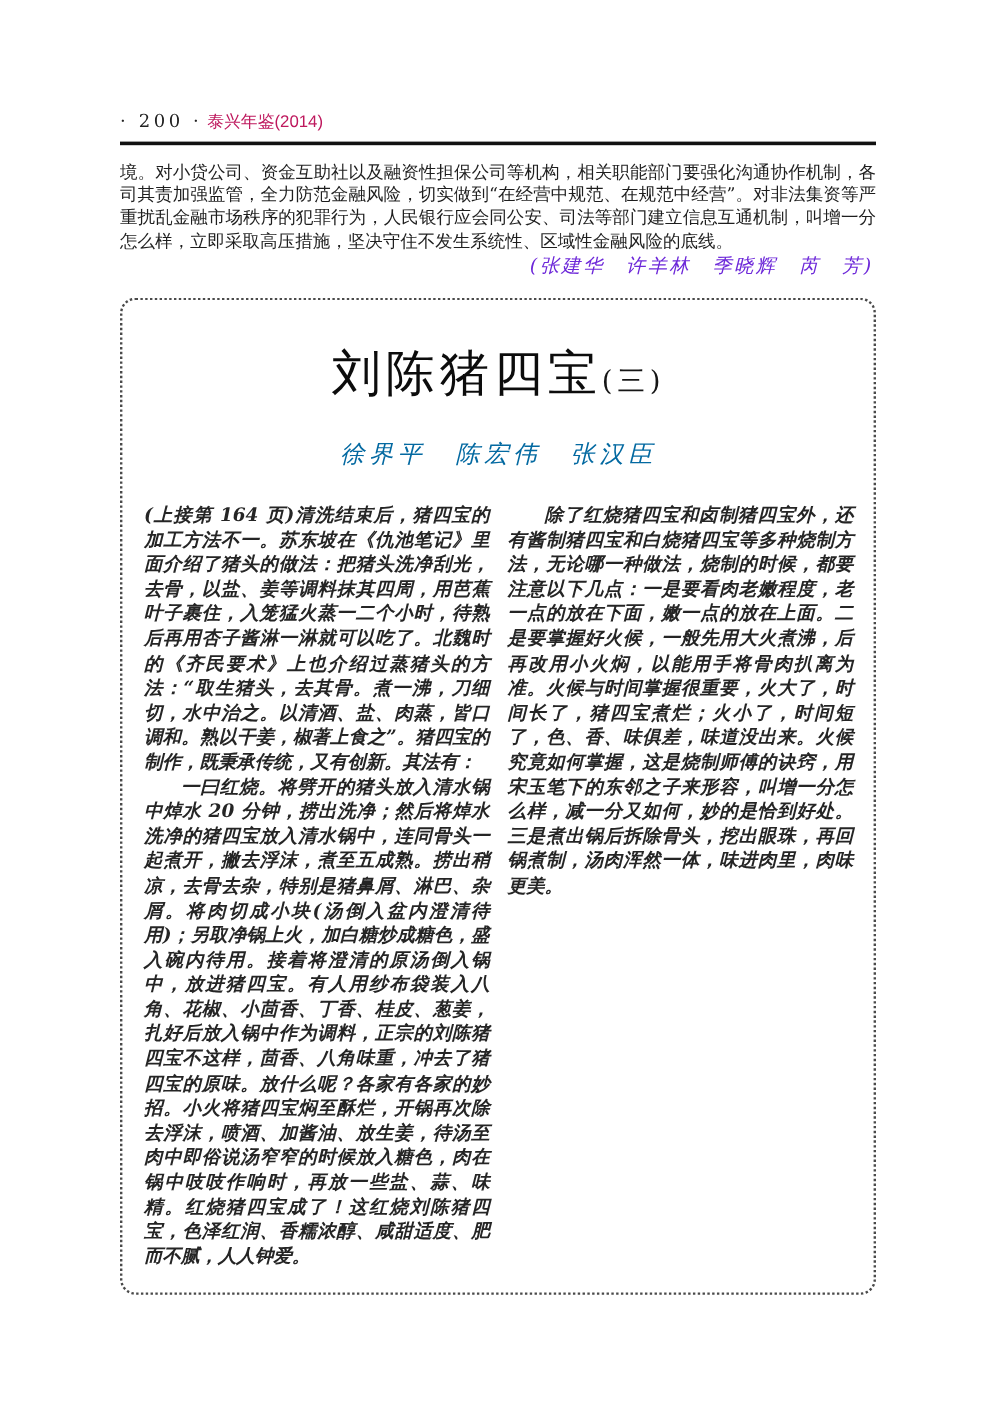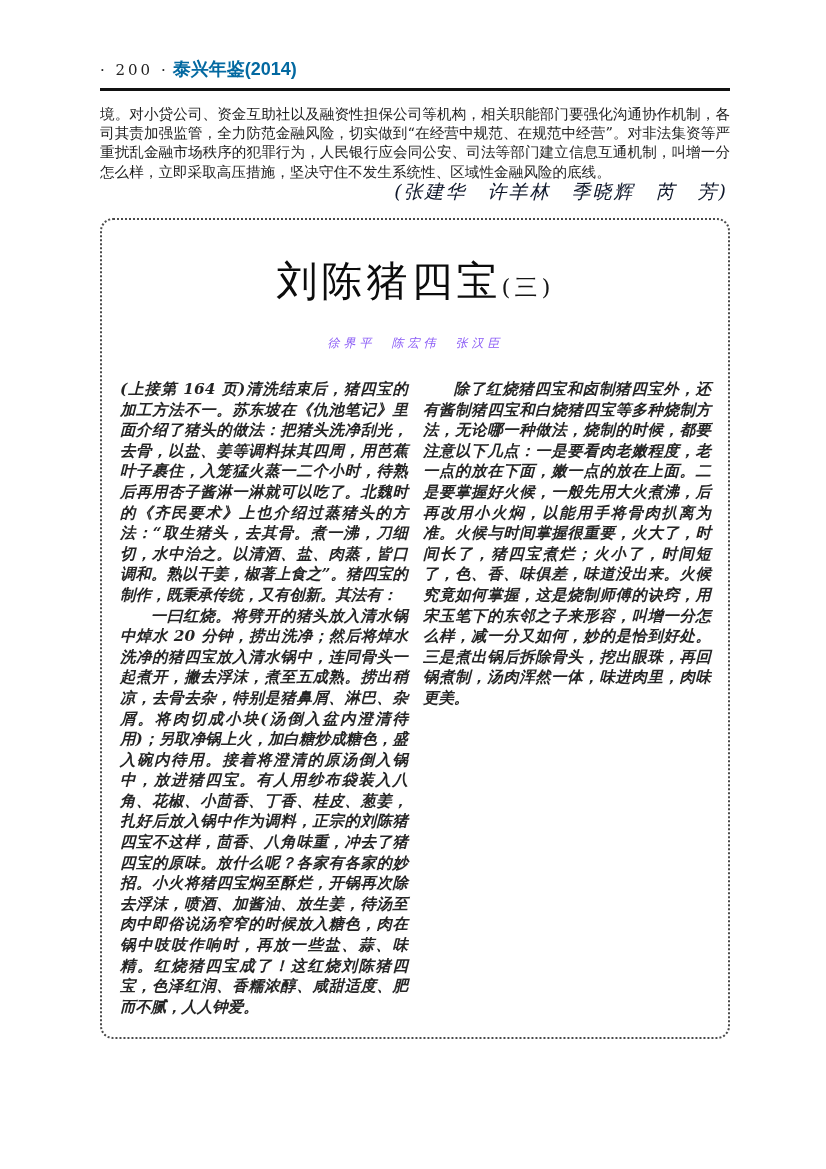--- a/index.html
+++ b/index.html
@@ -5,57 +5,57 @@
   html, body { margin: 0; padding: 0; background: #ffffff; }
   body {
     width: 826px; height: 1169px;
     font-family: "DejaVu Serif", serif;
     color: #1c1c1c;
     overflow: hidden;
   }
   .page {
     box-sizing: border-box;
     width: 826px; height: 1056px;
-    padding: 57px 96px 0 100px;
+    padding: 92px 96px 0 100px;
     position: relative;
   }
   
   .header { display: flex; align-items: baseline; font-size: 15px; }
   .page-marker {
     font-family: "DejaVu Serif", serif;
     letter-spacing: 3px;
     color: #222;
   }
   .book-title {
     font-family: "Liberation Sans", sans-serif;
-    font-weight: bold;
-    font-size: 18px;
+    font-weight: normal;
+    font-size: 14px;
     margin-left: 4px;
-    color: #0369a1;
+    color: #be185d;
   }
   .header-rule {
     height: 3px; background: #111;
     margin: 7px 0 13px 0;
   }
   
   .top-columns {
     display: flex; gap: 9px;
     font-size: 14.6px; line-height: 19.2px;
     text-align: justify;
     color: #1e1e1e;
   }
   .tcol { flex: 1 1 0; }
   .attribution {
     text-align: right;
     font-style: italic;
-    font-size: 19px;
+    font-size: 16px;
     letter-spacing: 2px;
     padding-right: 2px;
     margin-top: 1px;
-    color: #0f172a;
+    color: #6d28d9;
   }
   
   .article-box {
     box-sizing: border-box;
     margin-top: 17px;
     border: 2px dotted #4a4a4a;
     border-radius: 13px;
     padding: 24px 17px 20px 18px;
     min-height: 707px;
   }
@@ -67,24 +67,24 @@
     font-family: "DejaVu Serif", serif;
   }
   .title-suffix {
     font-size: 23px; font-weight: 400;
     letter-spacing: 4px;
     color: #161616;
   }
   .article-authors {
     text-align: center;
     margin-top: 26px;
-    font-size: 12px;
+    font-size: 20px;
     font-style: italic;
     letter-spacing: 4px;
-    color: #8b5cf6;
+    color: #0369a1;
   }
   .article-columns {
     display: flex; gap: 15px;
     margin-top: 27px;
     font-size: 15.4px; line-height: 20.6px;
     text-align: justify;
     font-style: italic;
     color: #252525;
   }
   .acol { flex: 1 1 0; }

